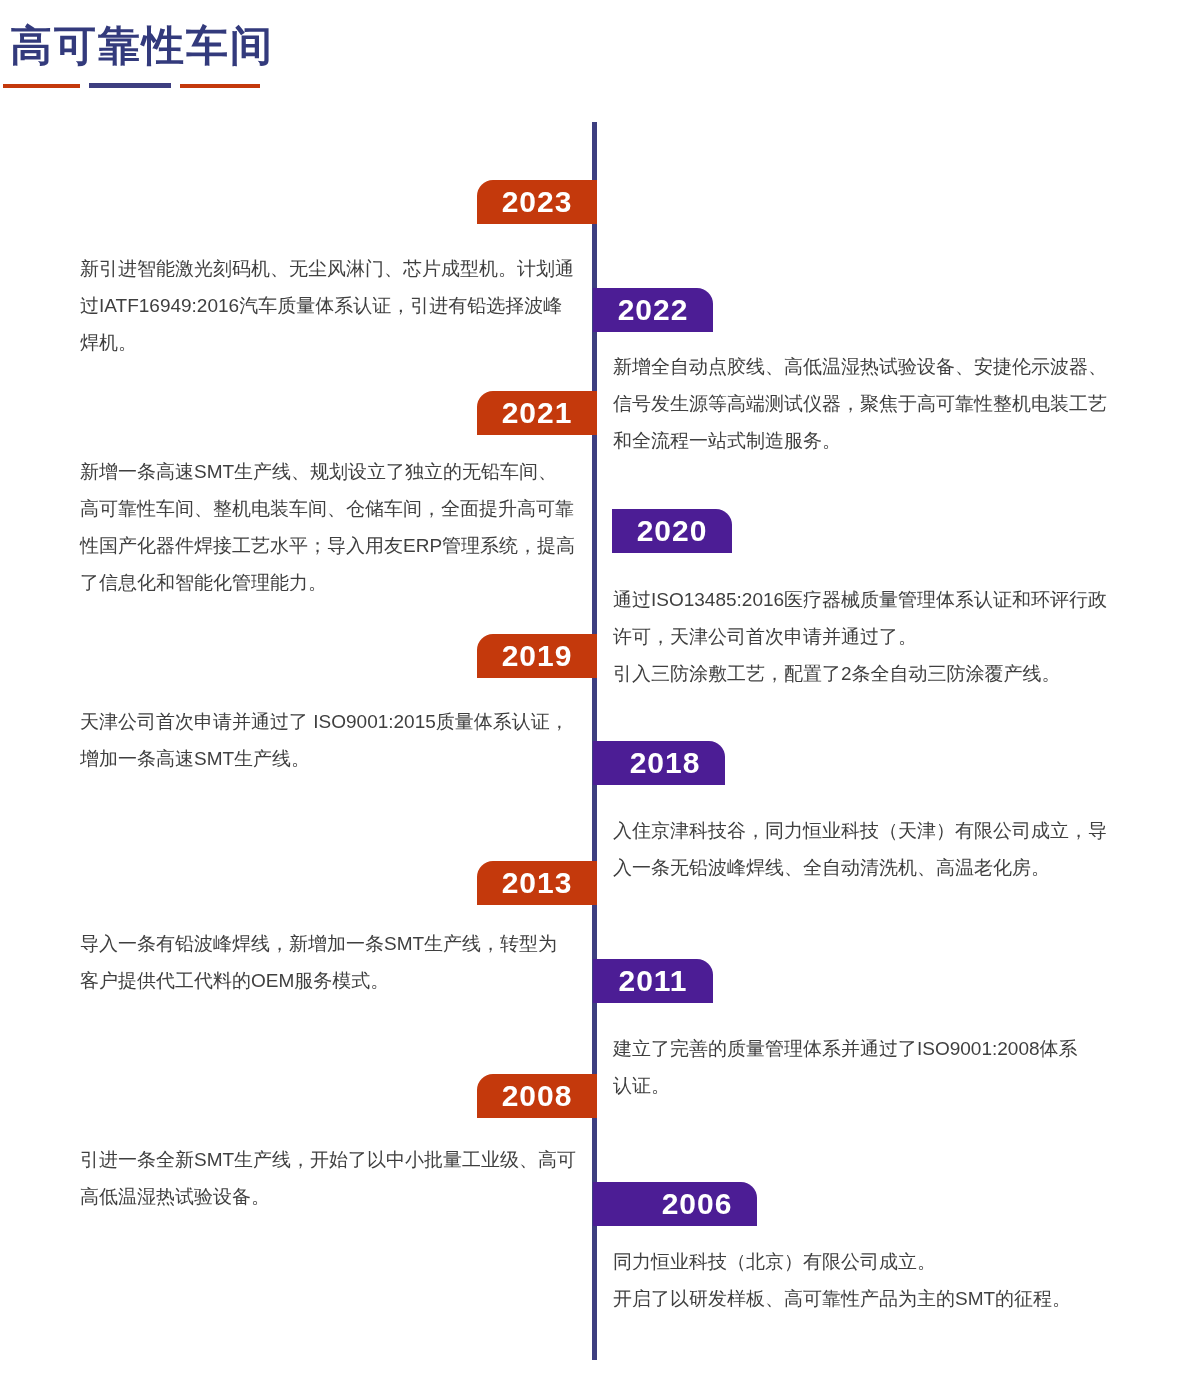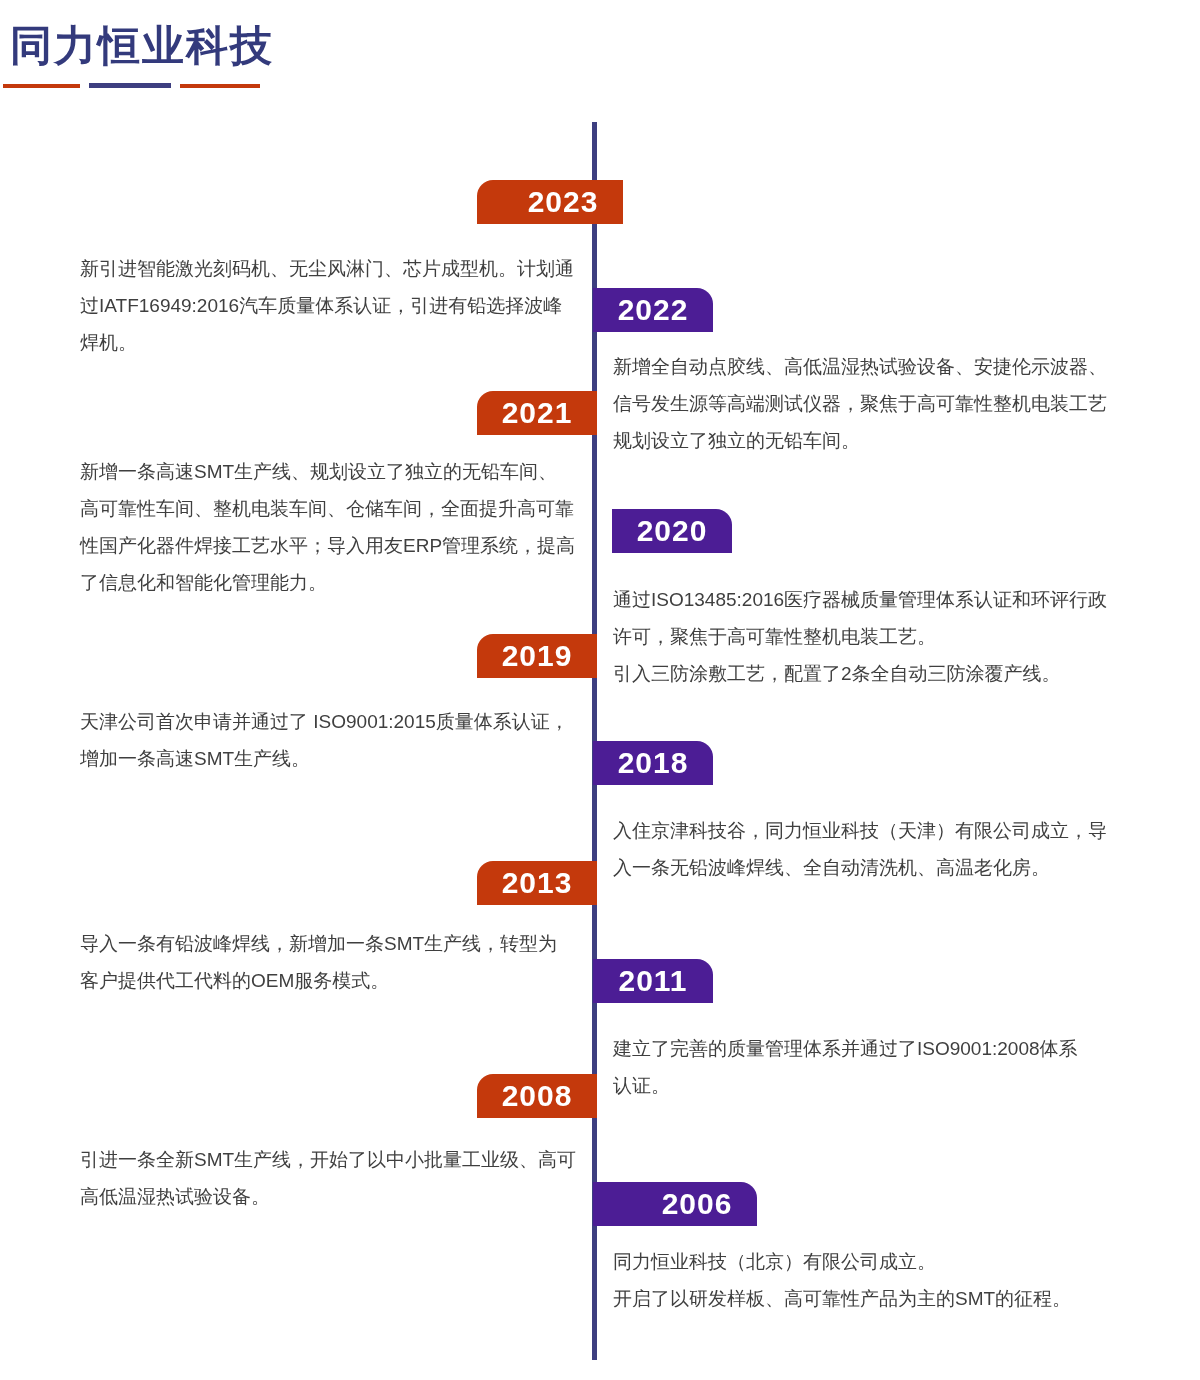--- a/index.html
+++ b/index.html
@@ -28,63 +28,63 @@
   .etext{
     position:absolute;z-index:2;color:#3f3f3f;font-size:19px;line-height:37px;
   }
   .etext .tline{white-space:nowrap;}
 </style>
 </head>
 <body>
 
 <div id="canvas">
 
-  <div class="page-title">同力恒业科技</div>
+  <div class="page-title">高可靠性车间</div>
   <div class="title-bar bar-orange" style="left:3px;width:77px;"></div>
   <div class="title-bar bar-navy" style="left:89px;width:82px;"></div>
   <div class="title-bar bar-orange" style="left:180px;width:80px;"></div>
 
   <div class="timeline-line"></div>
 
-  <div class="badge left" style="left:477px;top:180px;padding-left:26px;">2023</div>
+  <div class="badge left" style="left:477px;top:180px;">2023</div>
   <div class="etext" style="left:80px;top:250px;">
     <div class="tline">新引进智能激光刻码机、无尘风淋门、芯片成型机。计划通</div>
     <div class="tline">过IATF16949:2016汽车质量体系认证，引进有铅选择波峰</div>
     <div class="tline">焊机。</div>
   </div>
 
   <div class="badge right" style="left:593px;top:288px;">2022</div>
   <div class="etext" style="left:613px;top:348px;">
     <div class="tline">新增全自动点胶线、高低温湿热试验设备、安捷伦示波器、</div>
     <div class="tline">信号发生源等高端测试仪器，聚焦于高可靠性整机电装工艺</div>
-    <div class="tline">规划设立了独立的无铅车间。</div>
+    <div class="tline">和全流程一站式制造服务。</div>
   </div>
 
   <div class="badge left" style="left:477px;top:391px;">2021</div>
   <div class="etext" style="left:80px;top:453px;">
     <div class="tline">新增一条高速SMT生产线、规划设立了独立的无铅车间、</div>
     <div class="tline">高可靠性车间、整机电装车间、仓储车间，全面提升高可靠</div>
     <div class="tline">性国产化器件焊接工艺水平；导入用友ERP管理系统，提高</div>
     <div class="tline">了信息化和智能化管理能力。</div>
   </div>
 
   <div class="badge right" style="left:612px;top:509px;">2020</div>
   <div class="etext" style="left:613px;top:581px;">
     <div class="tline">通过ISO13485:2016医疗器械质量管理体系认证和环评行政</div>
-    <div class="tline">许可，聚焦于高可靠性整机电装工艺。</div>
+    <div class="tline">许可，天津公司首次申请并通过了。</div>
     <div class="tline">引入三防涂敷工艺，配置了2条全自动三防涂覆产线。</div>
   </div>
 
   <div class="badge left" style="left:477px;top:634px;">2019</div>
   <div class="etext" style="left:80px;top:703px;">
     <div class="tline">天津公司首次申请并通过了 ISO9001:2015质量体系认证，</div>
     <div class="tline">增加一条高速SMT生产线。</div>
   </div>
 
-  <div class="badge right" style="left:593px;top:741px;">2018</div>
+  <div class="badge right" style="left:593px;top:741px;padding-left:12px;">2018</div>
   <div class="etext" style="left:613px;top:812px;">
     <div class="tline">入住京津科技谷，同力恒业科技（天津）有限公司成立，导</div>
     <div class="tline">入一条无铅波峰焊线、全自动清洗机、高温老化房。</div>
   </div>
 
   <div class="badge left" style="left:477px;top:861px;">2013</div>
   <div class="etext" style="left:80px;top:925px;">
     <div class="tline">导入一条有铅波峰焊线，新增加一条SMT生产线，转型为</div>
     <div class="tline">客户提供代工代料的OEM服务模式。</div>
   </div>

